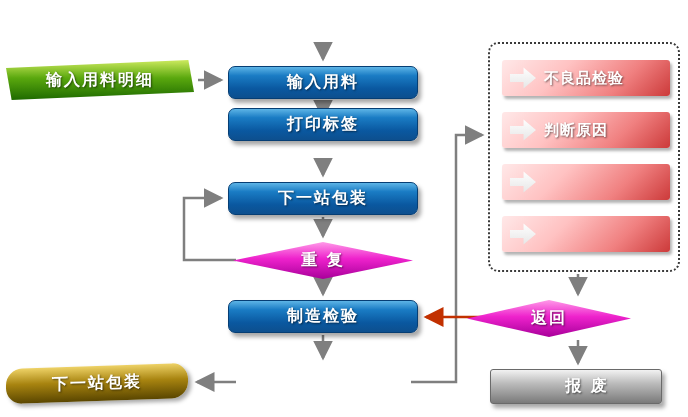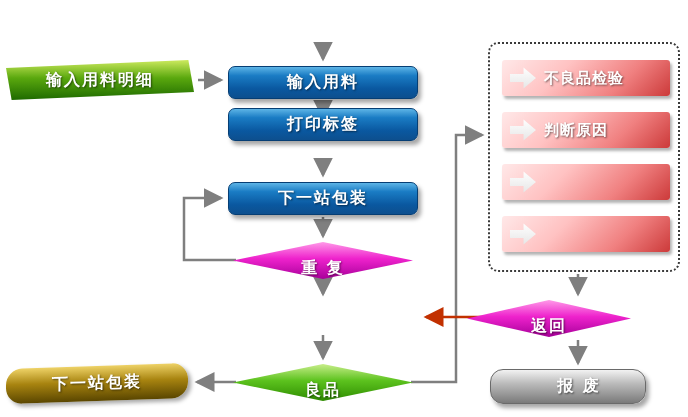--- a/index.html
+++ b/index.html
@@ -33,21 +33,20 @@
     width: 190px;
     height: 33px;
     border-radius: 7px;
     background: linear-gradient(180deg, #5db4e6 0%, #1a7cc4 28%, #0a58a0 70%, #0d4f8e 100%);
     border: 1px solid #063e74;
     box-shadow: 3px 4px 4px rgba(0,0,0,0.35);
   }
   .diamond {
     clip-path: polygon(50% 0, 100% 50%, 50% 100%, 0 50%);
     filter: drop-shadow(3px 4px 3px rgba(0,0,0,0.35));
-    align-items: flex-end;
   }
   .diamond-magenta {
     background: linear-gradient(180deg, #ff9ae8 0%, #ee22cc 45%, #a8009a 100%);
   }
   .diamond-green {
     background: linear-gradient(180deg, #c8ee8a 0%, #5cc21e 45%, #2e8c00 100%);
   }
   .input-banner {
     left: 6px;
     top: 60px;
@@ -63,23 +62,23 @@
     width: 182px;
     height: 35px;
     border-radius: 16px;
     transform: skewY(-2deg);
     background: linear-gradient(180deg, #eed266 0%, #a88410 45%, #5a4600 100%);
     box-shadow: 3px 3px 4px rgba(0,0,0,0.35);
   }
   .scrap-box {
     left: 490px;
     top: 369px;
-    width: 156px;
+    width: 172px;
     height: 35px;
-    border-radius: 13px;
+    border-radius: 3px;
     background: linear-gradient(180deg, #f2f2f2 0%, #bcbcbc 40%, #7a7a7a 100%);
     border: 1px solid #6a6a6a;
     box-shadow: 3px 4px 4px rgba(0,0,0,0.35);
     padding-left: 22px;
   }
   .dotted-box {
     position: absolute;
     left: 488px;
     top: 42px;
     width: 192px;
@@ -168,24 +167,24 @@
   </div>
 
   <div class="node blue-box" style="top:182px">
     <span>下一站包装</span>
   </div>
 
   <div class="node diamond diamond-magenta" style="left:233px; top:242px; width:180px; height:37px;">
     <span>重  复</span>
   </div>
 
-
-  <div class="node diamond diamond-green" style="left:233px; top:364px; width:180px; height:37px;">
-    <span>良品</span>
-  </div>
+  <div class="node blue-box" style="top:300px">
+    <span>制造检验</span>
+  </div>
+
 
   <div class="node packaging-pill">
     <span>下一站包装</span>
   </div>
 
   <div class="dotted-box">
     <div class="repair-item" style="top:16px">
       <span class="arrow-glyph"></span>
       <span>不良品检验</span>
     </div>

